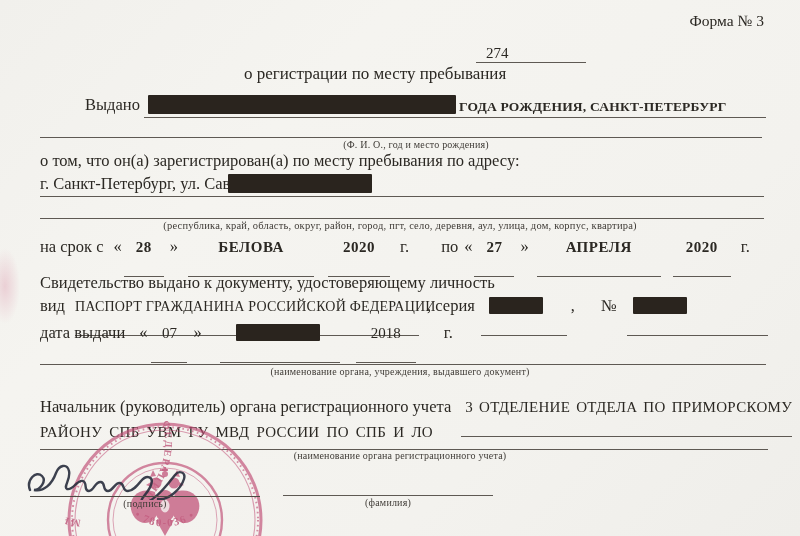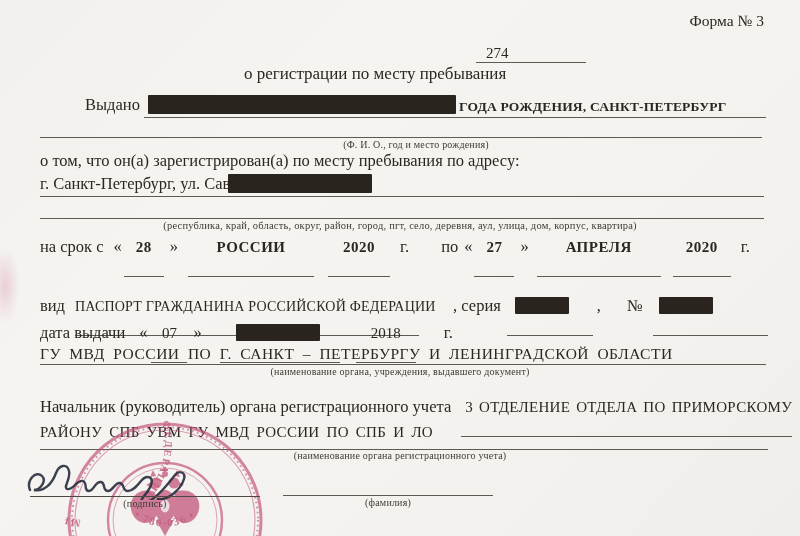--- a/index.html
+++ b/index.html
@@ -50,54 +50,54 @@
   <div class="redact" style="left:228px;top:174px;width:144px;height:19px;"></div>
   <div class="line" style="top:196px;left:40px;width:724px;"></div>
   <div class="line" style="top:218px;left:40px;width:724px;"></div>
   <div class="t cap center" style="left:0;top:220px;width:800px;font-size:10.5px;">(республика, край, область, округ, район, город, пгт, село, деревня, аул, улица, дом, корпус, квартира)</div>
 
   <div class="row" style="left:40px;top:237px;width:730px;">
     <span class="lbl" style="margin-right:10px;">на срок с</span>
     <span class="lbl">«</span>
     <span class="fld val" style="width:40px;margin-left:2px;">28</span>
     <span class="lbl" style="margin-left:6px;margin-right:10px;">»</span>
-    <span class="fld val" style="width:126px;">РОССИИ</span>
+    <span class="fld val" style="width:126px;">БЕЛОВА</span>
     <span class="fld val" style="width:62px;margin-left:14px;">2020</span>
     <span class="lbl" style="margin-left:10px;">г.</span>
     <span class="lbl" style="margin-left:32px;">по</span>
     <span class="lbl" style="margin-left:6px;">«</span>
     <span class="fld val" style="width:40px;margin-left:2px;">27</span>
     <span class="lbl" style="margin-left:6px;margin-right:8px;">»</span>
     <span class="fld val" style="width:124px;">АПРЕЛЯ</span>
     <span class="fld val" style="width:58px;margin-left:12px;">2020</span>
     <span class="lbl" style="margin-left:10px;">г.</span>
   </div>
 
+  <div class="t lbl" style="left:40px;top:273px;">Свидетельство выдано к документу, удостоверяющему личность</div>
 
   <div class="row" style="left:40px;top:296px;width:728px;">
     <span class="lbl" style="margin-right:10px;">вид</span>
     <span class="fld" style="width:344px;font-size:14px;letter-spacing:.2px;">ПАСПОРТ ГРАЖДАНИНА РОССИЙСКОЙ ФЕДЕРАЦИИ</span>
-    <span class="lbl" style="margin-left:2px;padding-left:32px;">, серия</span>
+    <span class="lbl" style="margin-left:8px;">, серия</span>
     <span class="fld" style="width:78px;margin-left:6px;text-align:left;padding-left:8px;"><span class="rin"></span></span>
     <span class="lbl" style="margin-left:4px;">,</span>
     <span class="lbl" style="margin-left:26px;">№</span>
     <span class="fld" style="flex:1;margin-left:10px;text-align:left;padding-left:6px;"><span class="rin"></span></span>
   </div>
 
   <div class="row" style="left:40px;top:323px;width:500px;">
     <span class="lbl" style="margin-right:14px;">дата выдачи</span>
     <span class="lbl">«</span>
     <span class="fld" style="width:36px;margin-left:4px;font-size:15px;">07</span>
     <span class="lbl" style="margin-left:6px;">»</span>
     <span class="fld" style="width:104px;margin-left:18px;text-align:left;padding-left:16px;"><span class="rin" style="width:84px;"></span></span>
     <span class="fld" style="width:60px;margin-left:16px;font-size:15px;">2018</span>
     <span class="lbl" style="margin-left:28px;">г.</span>
   </div>
 
-  <div class="t" style="left:40px;top:345px;font-size:15.5px;letter-spacing:.5px;word-spacing:4px;">ГУ МВД РОССИИ ПО Г. САНКТ – ПЕТЕРБУРГУ И ЛЕНИНГРАДСКОЙ ОБЛАСТИ</div>
   <div class="line" style="top:364px;left:40px;width:726px;"></div>
   <div class="t cap center" style="left:0;top:366px;width:800px;">(наименование органа, учреждения, выдавшего документ)</div>
 
   <div class="row" style="left:40px;top:397px;width:728px;">
     <span class="lbl" style="margin-right:10px;">Начальник (руководитель) органа регистрационного учета</span>
     <span class="fld" style="flex:1;font-size:15px;letter-spacing:.3px;word-spacing:2px;text-align:left;padding-left:4px;">3 ОТДЕЛЕНИЕ ОТДЕЛА ПО ПРИМОРСКОМУ</span>
   </div>
   <div class="row" style="left:40px;top:424px;width:728px;">
     <span class="fld" style="flex:1;font-size:15px;letter-spacing:.3px;word-spacing:3px;text-align:left;padding-bottom:8px;">РАЙОНУ СПБ УВМ ГУ МВД РОССИИ ПО СПБ И ЛО</span>
   </div>

